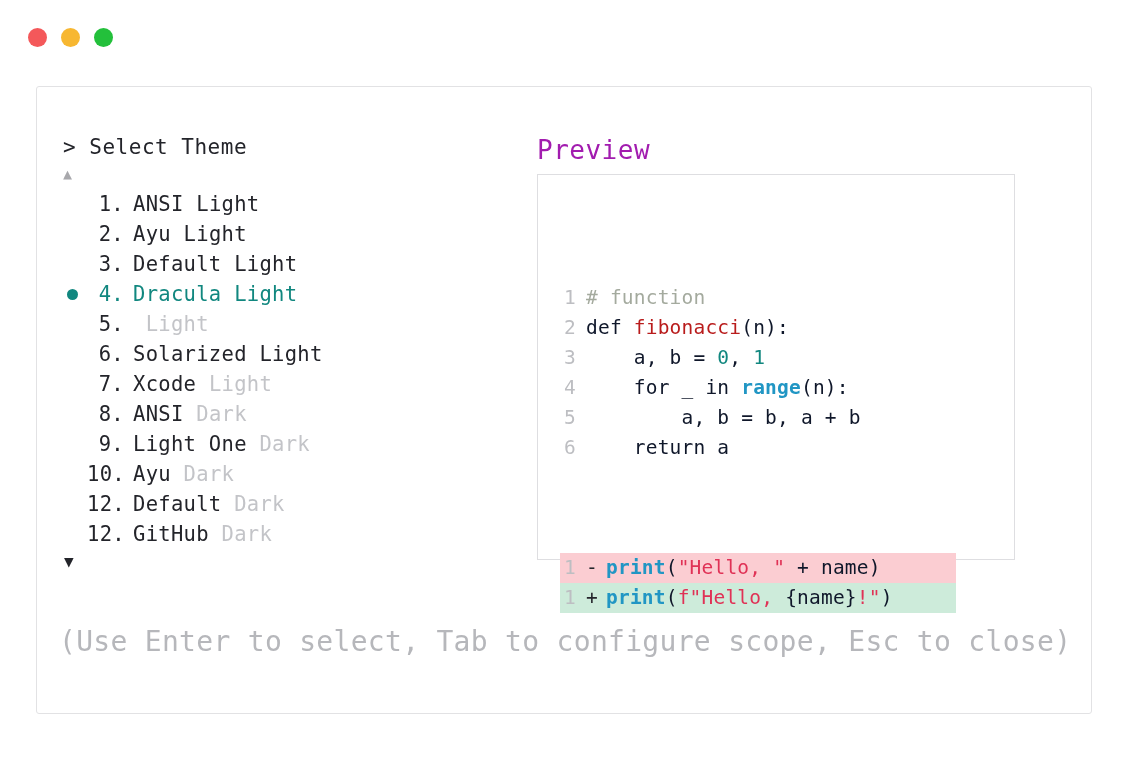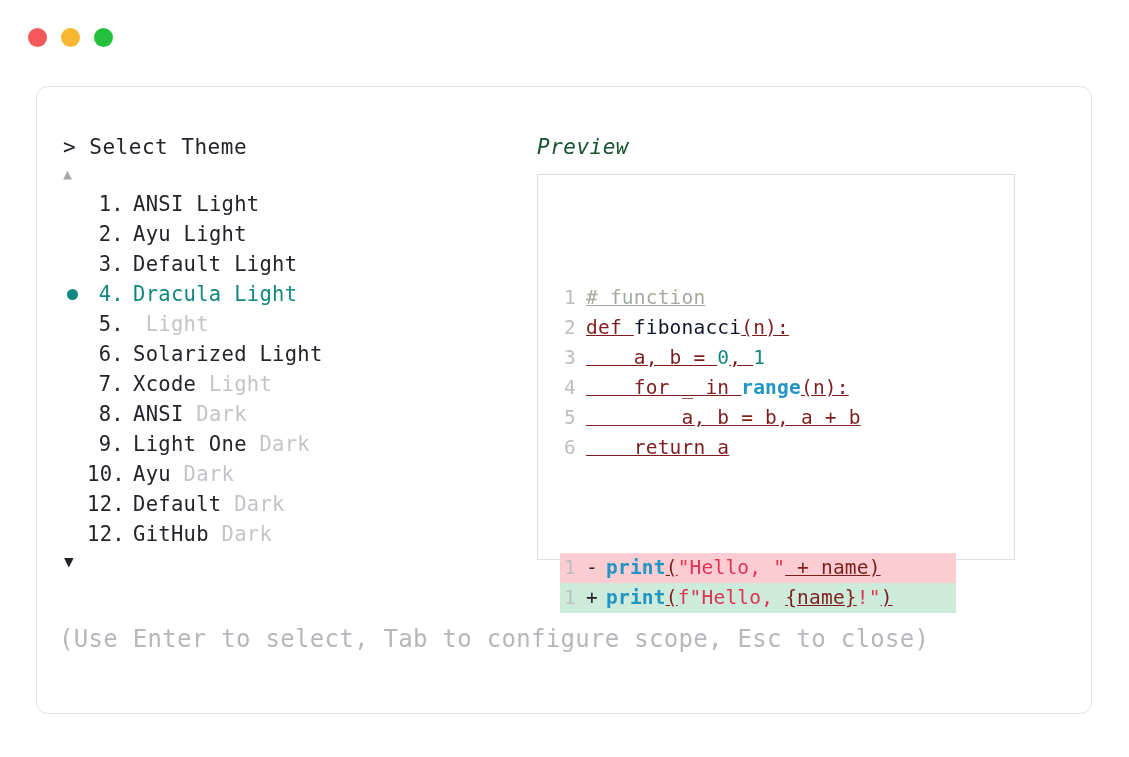--- a/index.html
+++ b/index.html
@@ -37,21 +37,21 @@
 
   
   .card {
     position: absolute;
     left: 36px;
     top: 86px;
     width: 1056px;
     height: 628px;
     box-sizing: border-box;
     border: 1.5px solid #e2e2e4;
-    border-radius: 12px;
+    border-radius: 3px;
     background: #ffffff;
   }
 
   .card-inner {
     position: relative;
     width: 100%;
     height: 100%;
   }
 
   
@@ -61,25 +61,24 @@
     top: 48px;
     font-size: 21px;
     color: #23242a;
     letter-spacing: 0.5px;
     white-space: pre;
   }
   .preview-header {
     position: absolute;
     left: 500px;
     top: 48px;
-    font-size: 21px;
-    color: #14532d;
+    font-size: 26px;
+    color: #a21caf;
     letter-spacing: 0.5px;
     white-space: pre;
-    font-style: italic;
   }
 
   
   .list-area {
     position: absolute;
     left: 20px;
     top: 78px;
     width: 460px;
   }
   .scroll-arrow {
@@ -160,40 +159,40 @@
   }
   .code-line { display: flex; }
   .ln {
     width: 26px;
     flex: 0 0 26px;
     text-align: right;
     color: #bdbec2;
     padding-right: 10px;
     box-sizing: border-box;
   }
-  .code-txt { color: #7f1d1d; text-decoration: underline; }
-  .tok-comment { color: #a4aa9e; text-decoration: underline; }
-  .tok-func    { color: #0f172a; }
+  .code-txt { color: #0f172a; }
+  .tok-comment { color: #a4aa9e; }
+  .tok-func    { color: #b91c1c; }
   .tok-num     { color: #11877f; }
   .tok-builtin { color: #2196c4; font-weight: bold; }
   .tok-str     { color: #e03256; }
 
   .diff-block { margin-top: 30px; }
   .diff-line { display: flex; width: 396px; }
   .diff-line.minus { background: #fbcdd2; }
   .diff-line.plus  { background: #cdebda; }
   .diff-line .ln   { color: #bdbec2; }
   .diff-sign { width: 20px; flex: 0 0 20px; color: #24252b; }
 
   
   .hint {
     position: absolute;
     left: 22px;
     top: 538px;
-    font-size: 24px;
+    font-size: 28px;
     color: #b6b7bb;
     letter-spacing: 0.3px;
     white-space: pre;
   }
 </style>
 </head>
 <body>
 
 <div class="titlebar">
   <span class="dot dot-close"></span>

